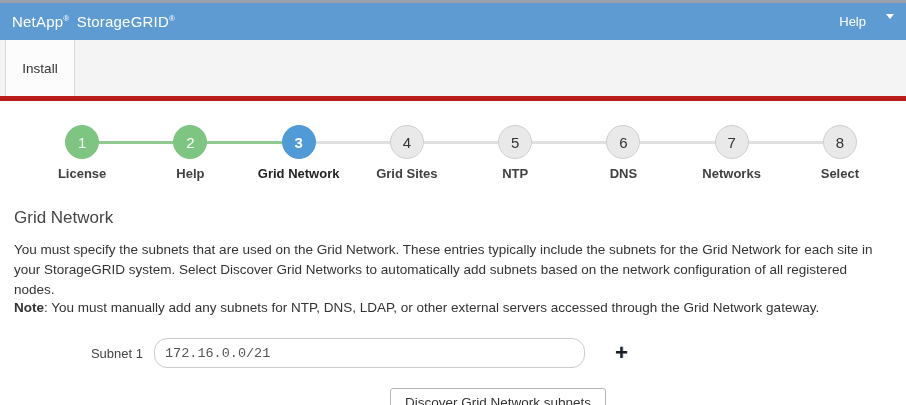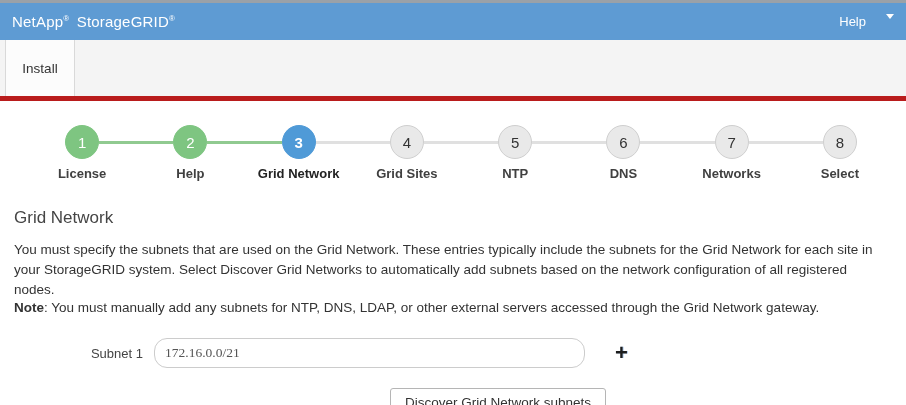--- a/index.html
+++ b/index.html
@@ -66,21 +66,21 @@
   
   .subnet-row { margin-top: 23px; display: flex; align-items: center; }
   .subnet-label {
     width: 129px; text-align: right; font-size: 13px; color: #444;
     padding-right: 0; flex: none;
   }
   .subnet-input {
     margin-left: 11px; width: 431px; height: 30px;
     border: 1px solid #ccc; border-radius: 13px;
     padding: 0 10px; font-size: 13.5px; color: #555;
-    font-family: Liberation Serif, serif;
+    font-family: Liberation Mono, monospace;
     background: #fff;
   }
   .add-subnet-btn {
     margin-left: 30px; background: none; border: none; cursor: pointer;
     font-size: 22px; font-weight: bold; color: #1d1d1d; line-height: 1;
     text-shadow: 1px 0 0 rgba(120,170,230,.55);
     font-family: "Liberation Sans", sans-serif;
   }
   .discover-btn {
     margin: 20px 0 0 376px; display: inline-block;

